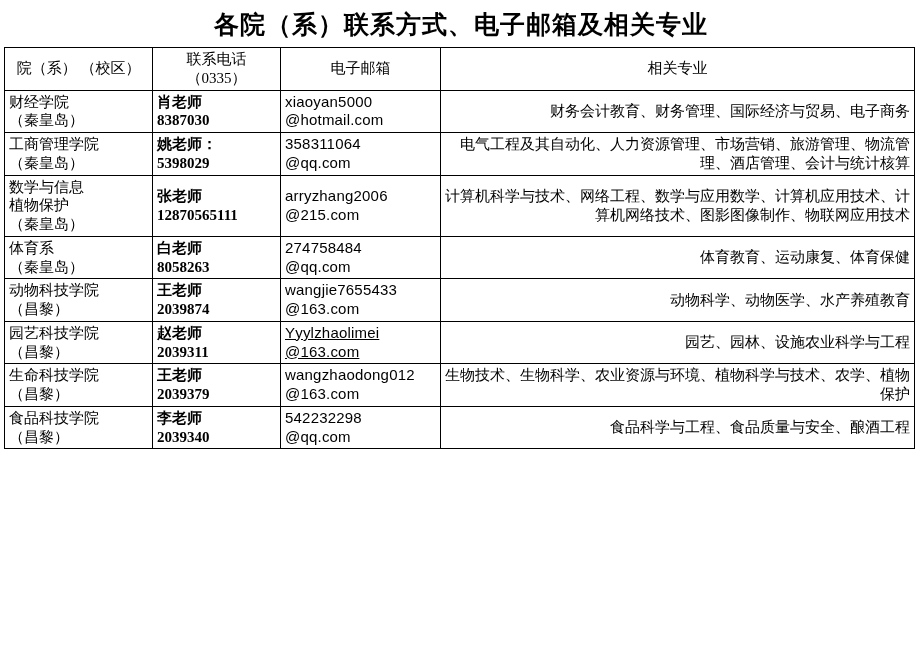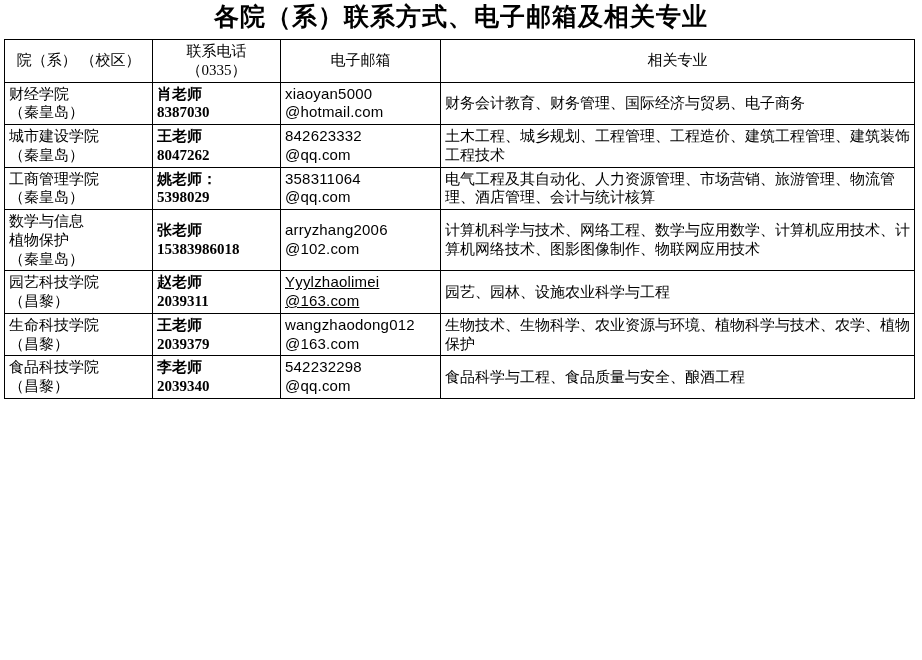--- a/index.html
+++ b/index.html
@@ -19,21 +19,21 @@
     height: 660px;
     position: relative;
     box-sizing: border-box;
     padding: 0;
   }
   .doc-title {
     text-align: center;
     font-size: 25px;
     font-weight: bold;
     letter-spacing: 1px;
-    margin: 0 0 6px 0;
+    margin: 8px 0 6px 0;
     font-family: "Liberation Serif", "DejaVu Serif", serif;
   }
   table.contact-table {
     border-collapse: collapse;
     width: 734px;
     margin: 0 4px;
     table-layout: fixed;
   }
   table.contact-table td, table.contact-table th {
     border: 1px solid #000000;
@@ -62,21 +62,21 @@
   td.phone { font-size: 15.5px; font-weight: bold; }
   td.email {
     font-family: Liberation Sans, sans-serif;
     font-size: 15px;
     letter-spacing: 0.2px;
   }
   td.email .underline {
     text-decoration: underline;
   }
   td.major {
-    text-align: left;
+    text-align: right;
     font-size: 15.5px;
     padding-left: 6px;
     padding-right: 4px;
     line-height: 1.35;
   }
 </style>
 </head>
 <body>
 
 <div class="page">
@@ -103,43 +103,51 @@
     <tbody>
         <tr>
           <td class="dept">财经学院
 （秦皇岛）</td>
           <td class="phone">肖老师
 8387030</td>
           <td class="email"><span>xiaoyan5000</span><br><span>@hotmail.com</span></td>
           <td class="major">财务会计教育、财务管理、国际经济与贸易、电子商务</td>
         </tr>
         <tr>
-          <td class="dept">城市建设学院
-（秦皇岛）</td>
-          <td class="phone">王老师
-8047262</td>
-          <td class="email"><span>842623332</span><br><span>@qq.com</span></td>
-          <td class="major">土木工程、城乡规划、工程管理、工程造价、建筑工程管理、建筑装饰工程技术</td>
-        </tr>
-        <tr>
           <td class="dept">工商管理学院
 （秦皇岛）</td>
           <td class="phone">姚老师：
 5398029</td>
           <td class="email"><span>358311064</span><br><span>@qq.com</span></td>
           <td class="major">电气工程及其自动化、人力资源管理、市场营销、旅游管理、物流管理、酒店管理、会计与统计核算</td>
         </tr>
         <tr>
           <td class="dept">数学与信息
 植物保护
 （秦皇岛）</td>
           <td class="phone">张老师
-15383986018</td>
-          <td class="email"><span>arryzhang2006</span><br><span>@102.com</span></td>
+12870565111</td>
+          <td class="email"><span>arryzhang2006</span><br><span>@215.com</span></td>
           <td class="major">计算机科学与技术、网络工程、数学与应用数学、计算机应用技术、计算机网络技术、图影图像制作、物联网应用技术</td>
+        </tr>
+        <tr>
+          <td class="dept">体育系
+（秦皇岛）</td>
+          <td class="phone">白老师
+8058263</td>
+          <td class="email"><span>274758484</span><br><span>@qq.com</span></td>
+          <td class="major">体育教育、运动康复、体育保健</td>
+        </tr>
+        <tr>
+          <td class="dept">动物科技学院
+（昌黎）</td>
+          <td class="phone">王老师
+2039874</td>
+          <td class="email"><span>wangjie7655433</span><br><span>@163.com</span></td>
+          <td class="major">动物科学、动物医学、水产养殖教育</td>
         </tr>
         <tr>
           <td class="dept">园艺科技学院
 （昌黎）</td>
           <td class="phone">赵老师
 2039311</td>
           <td class="email"><span class="underline">Yyylzhaolimei</span><br><span class="underline">@163.com</span></td>
           <td class="major">园艺、园林、设施农业科学与工程</td>
         </tr>
         <tr>

